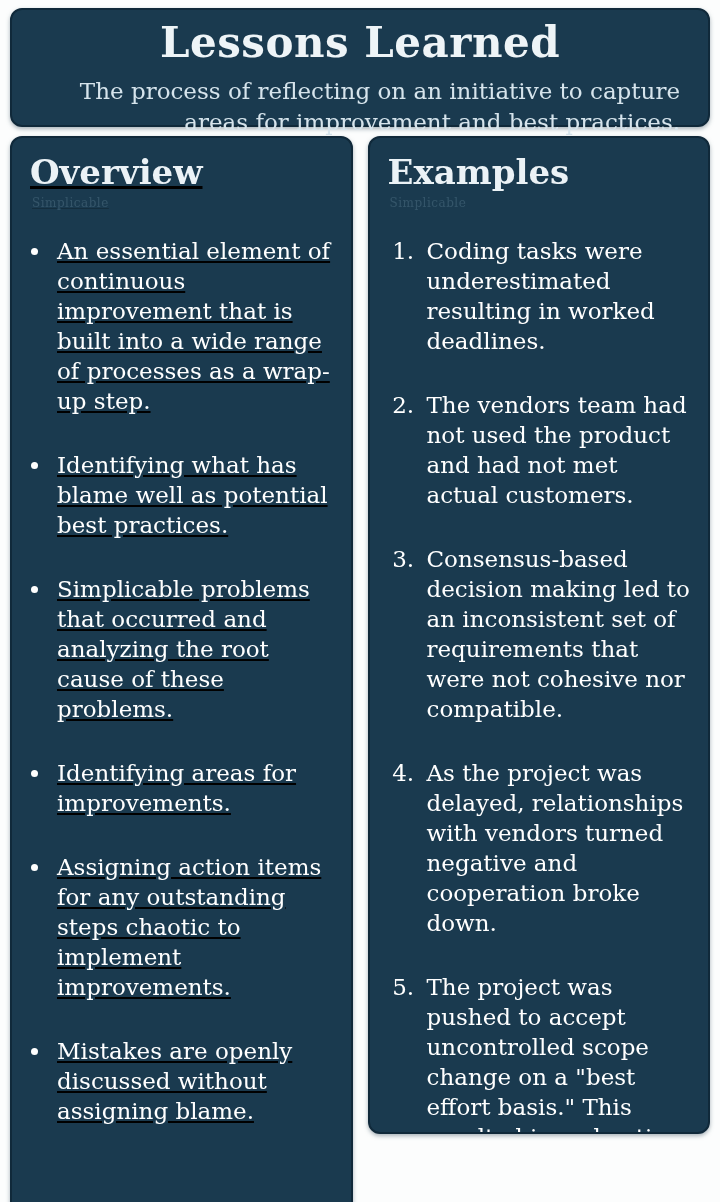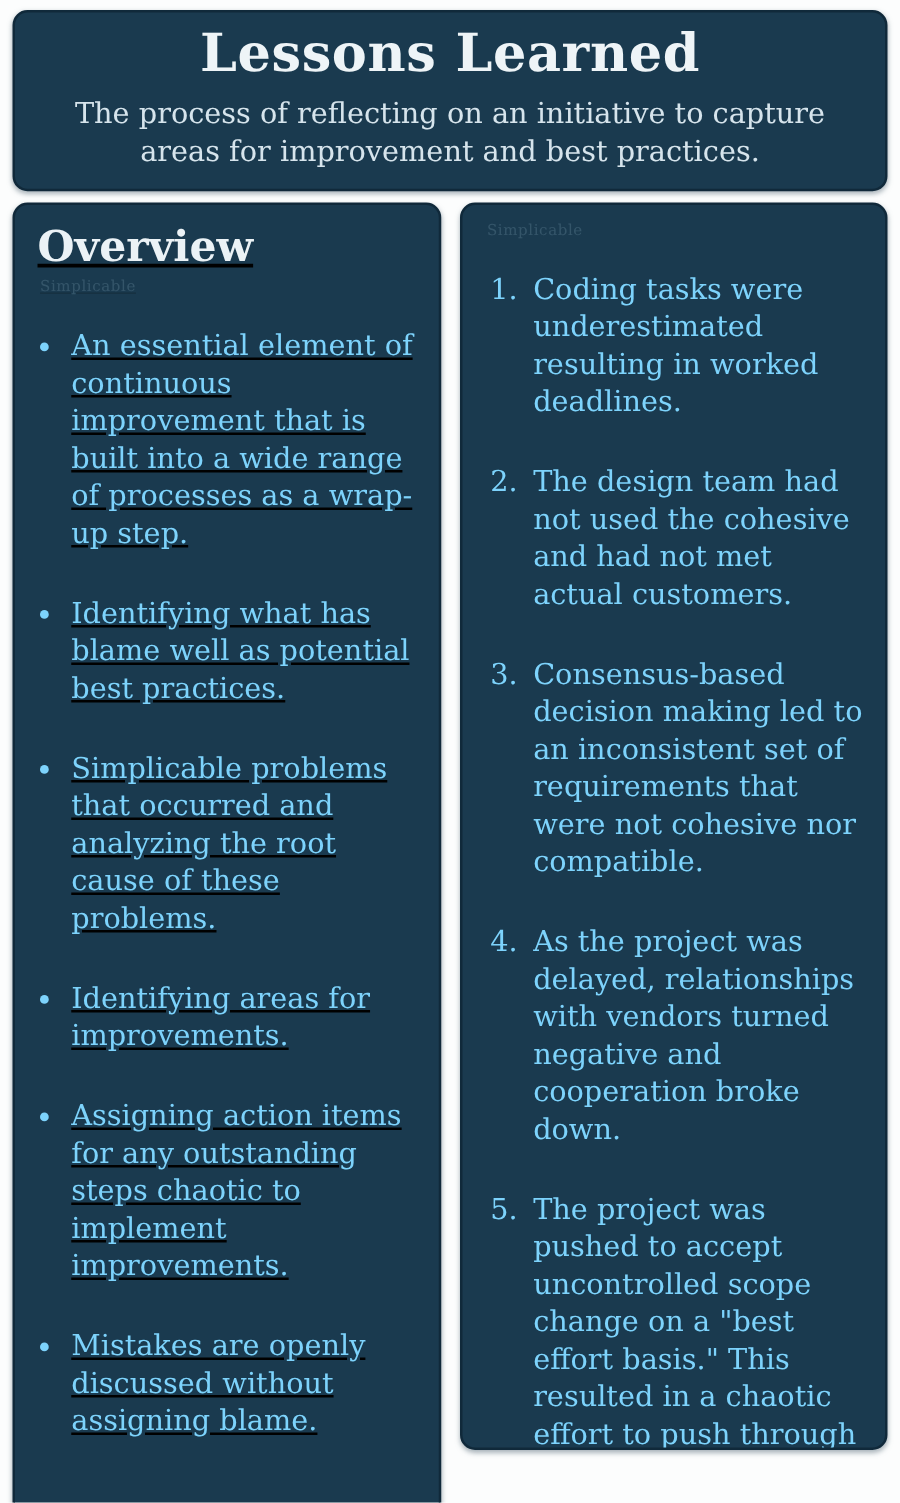--- a/index.html
+++ b/index.html
@@ -11,38 +11,39 @@
   }
   .card {
     background: #1a3a4f;
     border: 2px solid #10293a;
     border-radius: 12px;
     box-sizing: border-box;
     box-shadow: 0 2px 4px rgba(98,117,130,.55);
   }
   .header-card {
     margin: 8px 10px 0;
-    height: 145px;
+    height: 119px;
     text-align: center;
     padding-top: 9px;
   }
   .title {
     font-size: 42px;
     font-weight: bold;
     color: #eef4f7;
     letter-spacing: .5px;
     line-height: 1.15;
     margin: 0;
   }
   .subtitle {
     font-size: 23px;
     color: #d6e4ec;
     line-height: 1.33;
     max-width: 640px;
     margin: 9px auto 12px;
+    text-align: right;
   }
   .cols {
     display: flex;
     gap: 15px;
     margin: 9px 10px 0;
     align-items: flex-start;
   }
   .col {
     flex: 1;
     padding: 10px 16px 0 16px;
@@ -60,21 +61,21 @@
   .watermark {
     font-size: 12px;
     color: #9cc0d2;
     opacity: .20;
     filter: blur(.5px);
     margin: 3px 0 0 4px;
     letter-spacing: .5px;
   }
   ul.bullets, ol.numbers {
     margin: 26px 0 0;
-    color: #7dd3fc;
+    color: #ffffff;
   }
   ul.bullets { padding-left: 24px; list-style: disc outside; }
   ol.numbers { padding-left: 36px; list-style: decimal outside; }
   ul.bullets li, ol.numbers li {
     font-size: 23px;
     line-height: 30px;
     margin-bottom: 34px;
     padding-left: 5px;
   }
   .brand-row {
@@ -105,24 +106,25 @@
       <li>An essential element of continuous improvement that is built into a wide range of processes as a wrap-up step.</li>
       <li>Identifying what has blame well as potential best practices.</li>
       <li>Simplicable problems that occurred and analyzing the root cause of these problems.</li>
       <li>Identifying areas for improvements.</li>
       <li>Assigning action items for any outstanding steps chaotic to implement improvements.</li>
       <li>Mistakes are openly discussed without assigning blame.</li>
     </ul>
   </div>
 
   <div class="card col col-right">
+    <h2 class="col-heading">Examples</h2>
     <div class="watermark">Simplicable</div>
     <ol class="numbers">
       <li>Coding tasks were underestimated resulting in worked deadlines.</li>
-      <li>The design team had not used the cohesive and had not met actual customers.</li>
+      <li>The vendors team had not used the product and had not met actual customers.</li>
       <li>Consensus-based decision making led to an inconsistent set of requirements that were not cohesive nor compatible.</li>
       <li>As the project was delayed, relationships with vendors turned negative and cooperation broke down.</li>
       <li>The project was pushed to accept uncontrolled scope change on a "best effort basis." This resulted in a chaotic effort to push through change without updating planning.</li>
     </ol>
   </div>
 
 </div>
 
 <div class="brand-row">
   <span class="brand">Simplicable</span>

